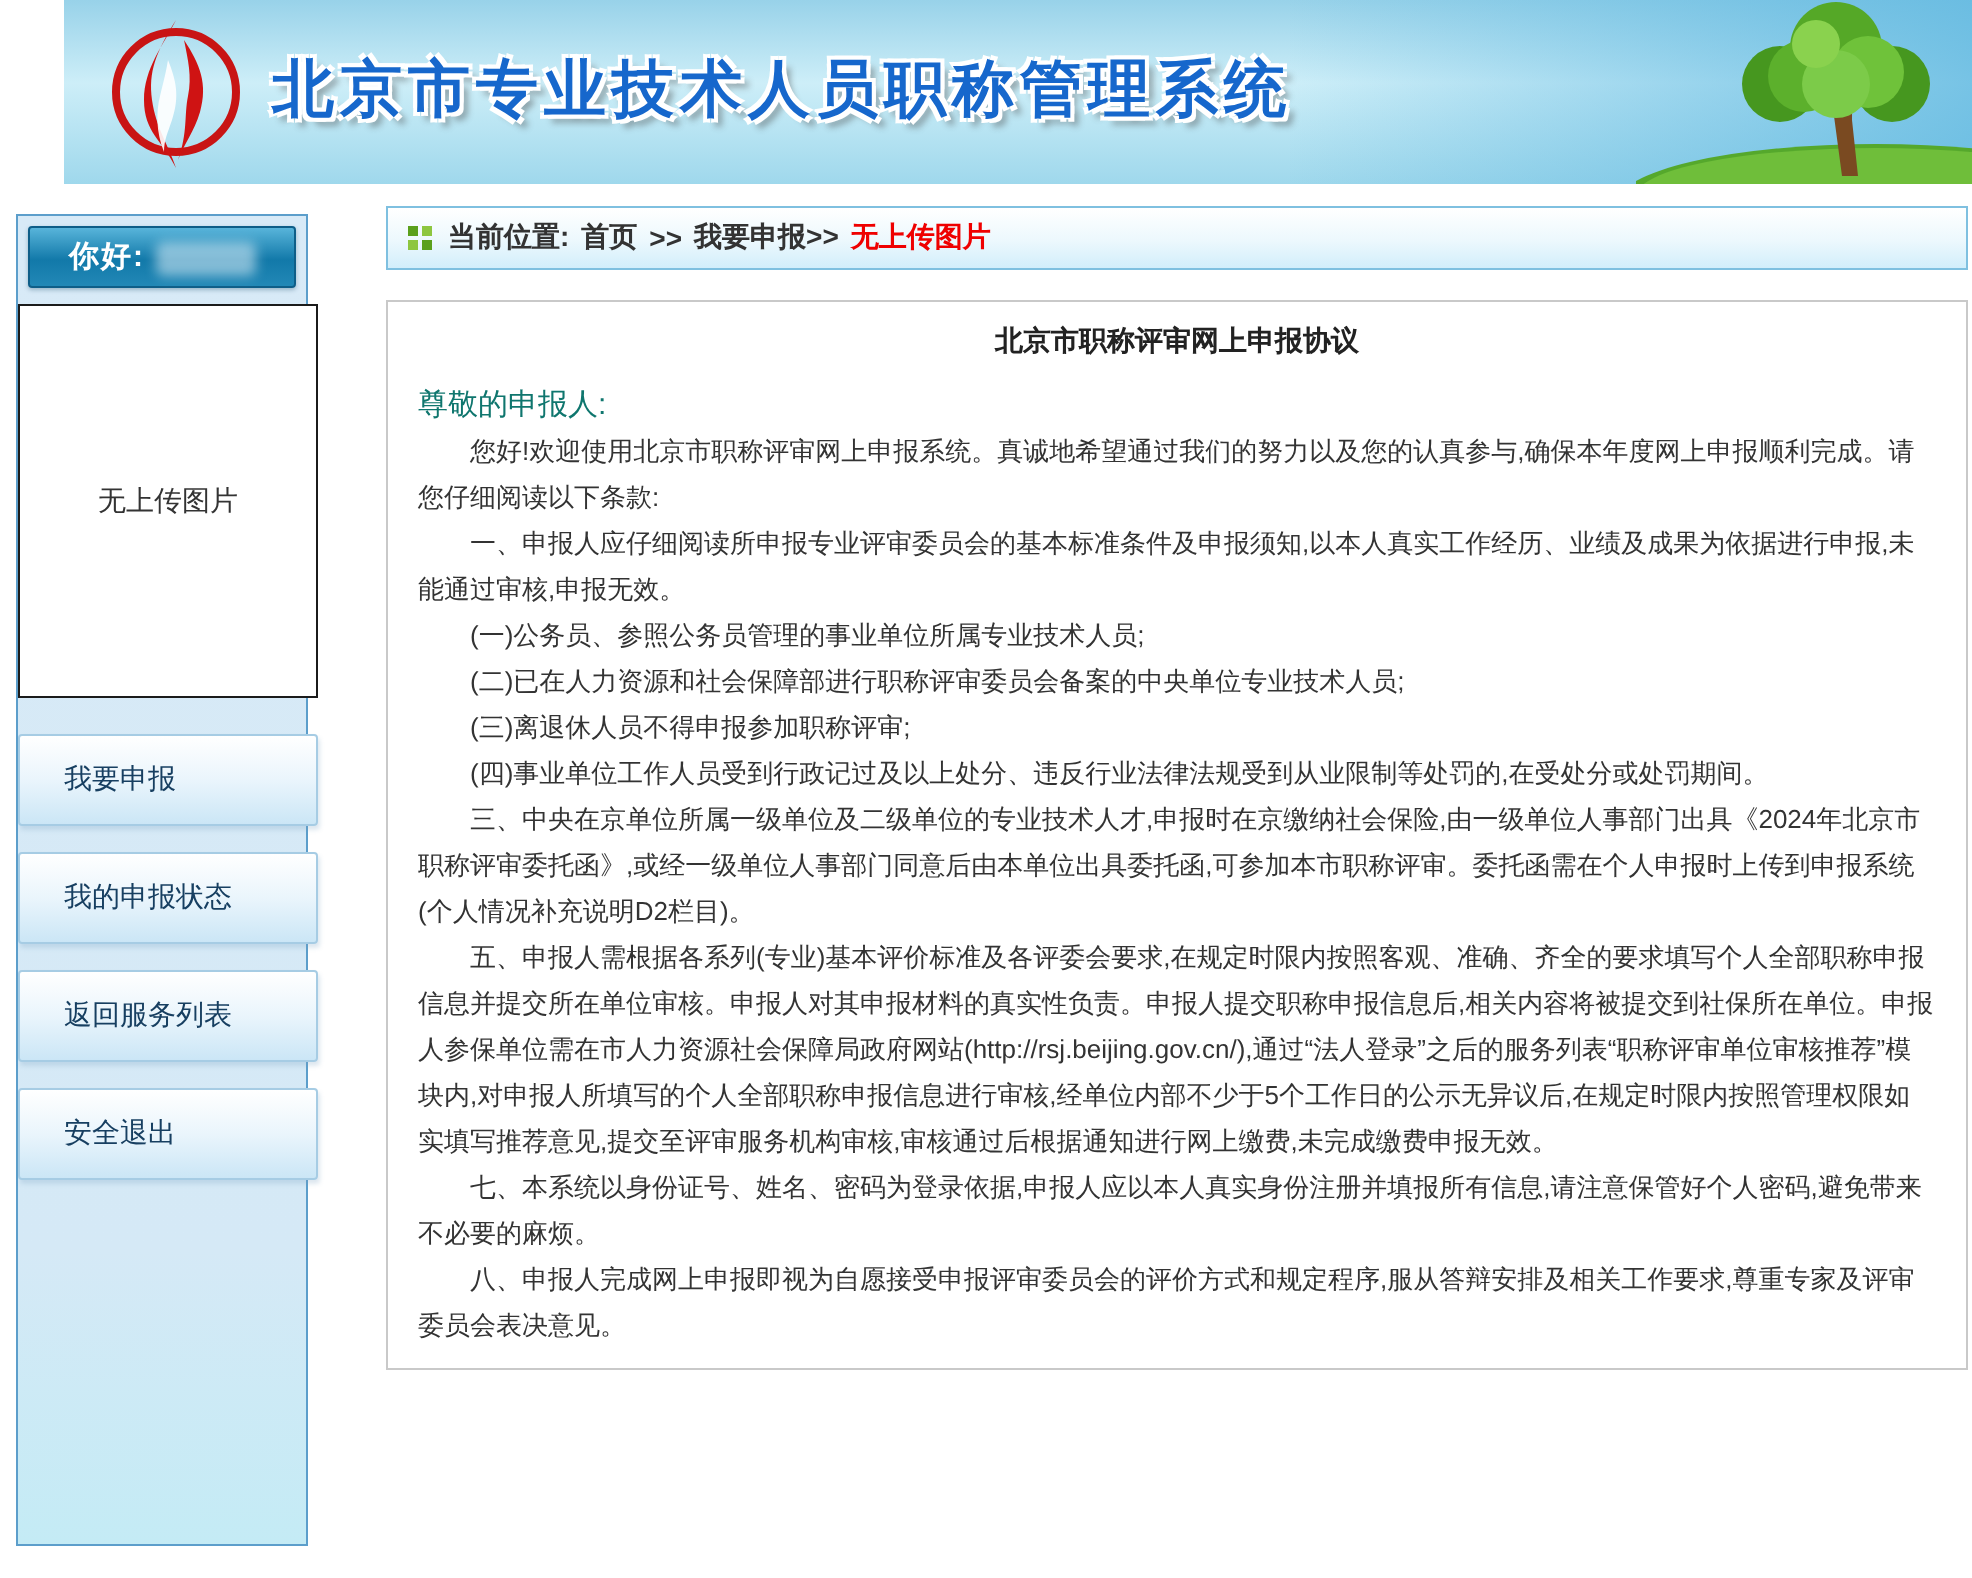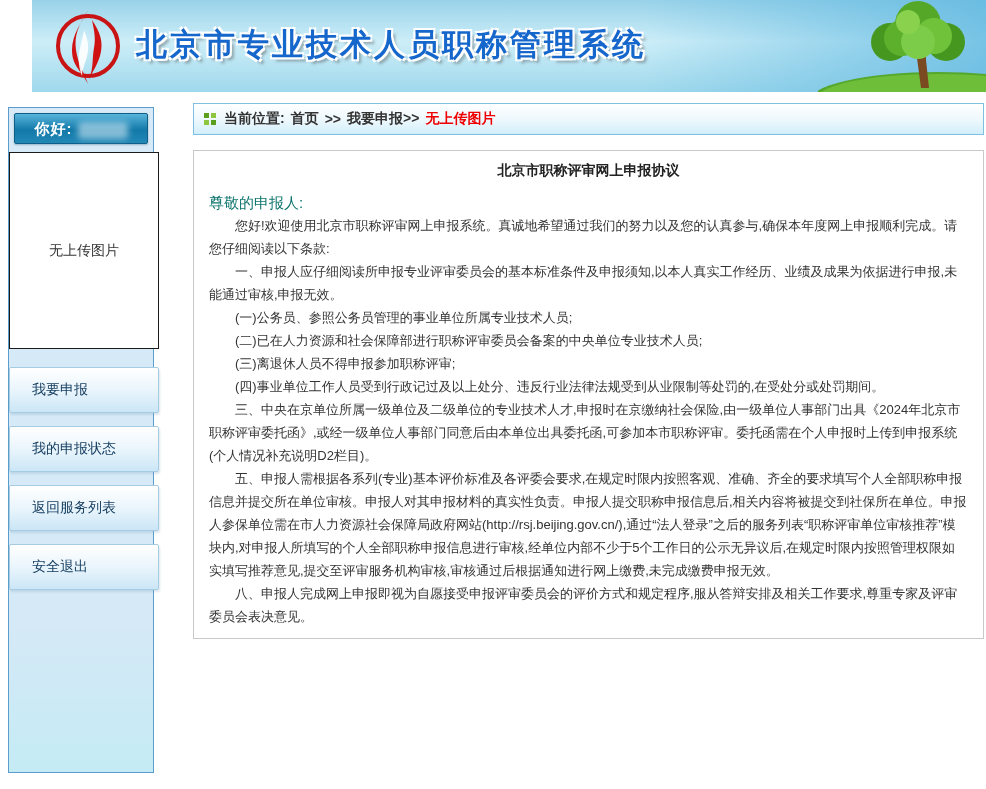--- a/index.html
+++ b/index.html
@@ -177,20 +177,21 @@
           <p class="para">(三)离退休人员不得申报参加职称评审;</p>
 
           <p class="para">(四)事业单位工作人员受到行政记过及以上处分、违反行业法律法规受到从业限制等处罚的,在受处分或处罚期间。</p>
 
           <p class="para">三、中央在京单位所属一级单位及二级单位的专业技术人才,申报时在京缴纳社会保险,由一级单位人事部门出具《2024年北京市职称评审委托函》,或经一级单位人事部门同意后由本单位出具委托函,可参加本市职称评审。委托函需在个人申报时上传到申报系统(个人情况补充说明D2栏目)。</p>
 
 
           <p class="para">五、申报人需根据各系列(专业)基本评价标准及各评委会要求,在规定时限内按照客观、准确、齐全的要求填写个人全部职称申报信息并提交所在单位审核。申报人对其申报材料的真实性负责。申报人提交职称申报信息后,相关内容将被提交到社保所在单位。申报人参保单位需在市人力资源社会保障局政府网站(http://rsj.beijing.gov.cn/),通过“法人登录”之后的服务列表“职称评审单位审核推荐”模块内,对申报人所填写的个人全部职称申报信息进行审核,经单位内部不少于5个工作日的公示无异议后,在规定时限内按照管理权限如实填写推荐意见,提交至评审服务机构审核,审核通过后根据通知进行网上缴费,未完成缴费申报无效。</p>
 
 
+          <p class="para">七、本系统以身份证号、姓名、密码为登录依据,申报人应以本人真实身份注册并填报所有信息,请注意保管好个人密码,避免带来不必要的麻烦。</p>
 
           <p class="para">八、申报人完成网上申报即视为自愿接受申报评审委员会的评价方式和规定程序,服从答辩安排及相关工作要求,尊重专家及评审委员会表决意见。</p>
 
         </div>
 
     </div>
   </div>
 </div>
 
 </body></html>

